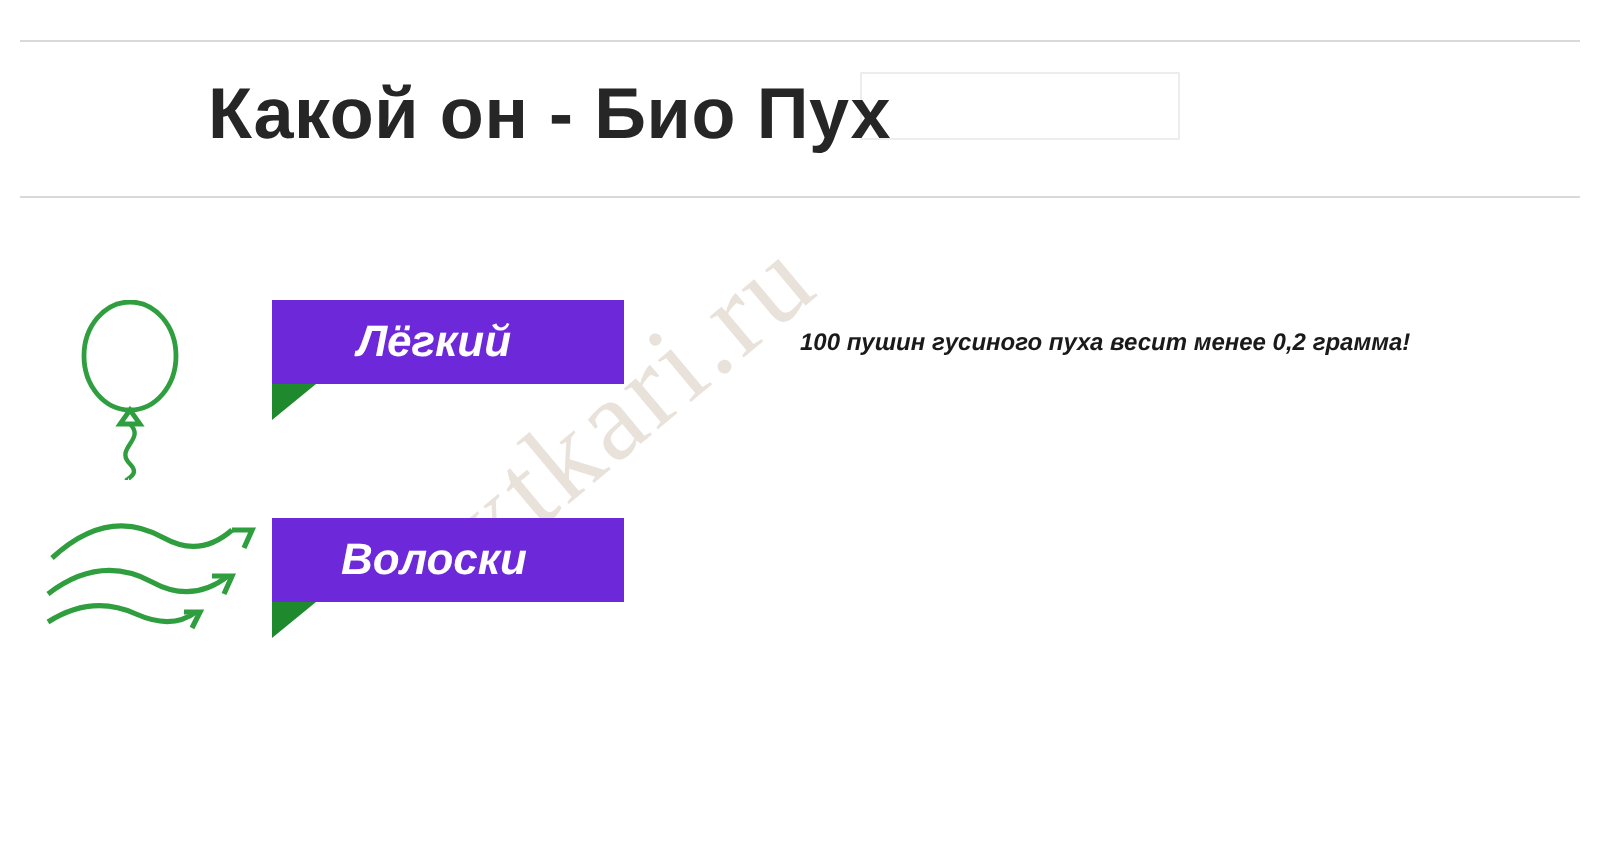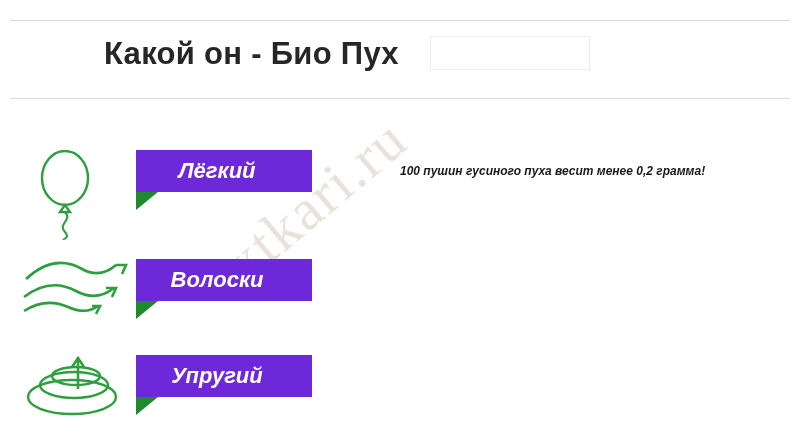--- a/index.html
+++ b/index.html
@@ -41,21 +41,21 @@
     height: 1px;
     background: #d9d9d9;
   }
   .rule.top { top: 20px; }
   .rule.bottom { top: 98px; }
 
   .title {
     position: absolute;
     left: 104px;
     top: 36px;
-    font-size: 31px;
+    font-size: 36px;
     font-weight: bold;
     color: #262626;
     letter-spacing: 0.3px;
     white-space: nowrap;
   }
   .title-highlight {
     position: absolute;
     left: 430px;
     top: 36px;
     width: 160px;
@@ -172,32 +172,15 @@
       </svg>
     </div>
 
     <div class="banner-tail" style="top:56px;"></div>
     <div class="banner" style="top:14px;">
       <span class="banner-text">Волоски</span>
     </div>
   </div>
 
 
-  <div class="row row-3">
-
-    <div class="icon-box">
-      <svg width="120" height="78" viewBox="0 0 120 78" xmlns="http://www.w3.org/2000/svg">
-        <ellipse cx="52" cy="42" rx="44" ry="17" fill="none" stroke="#2f9e3f" stroke-width="2.4"></ellipse>
-        <ellipse cx="54" cy="30" rx="34" ry="13" fill="none" stroke="#2f9e3f" stroke-width="2.4"></ellipse>
-        <ellipse cx="56" cy="21" rx="24" ry="9" fill="none" stroke="#2f9e3f" stroke-width="2.4"></ellipse>
-        <path d="M58 34 l0 -30" fill="none" stroke="#2f9e3f" stroke-width="2.6"></path>
-        <path d="M52 12 l6 -9 l6 9" fill="none" stroke="#2f9e3f" stroke-width="2.6"></path>
-      </svg>
-    </div>
-
-    <div class="banner-tail" style="top:42px;"></div>
-    <div class="banner" style="top:0;">
-      <span class="banner-text">Упругий</span>
-    </div>
-  </div>
 
 
 </div>
 
 </body></html>

